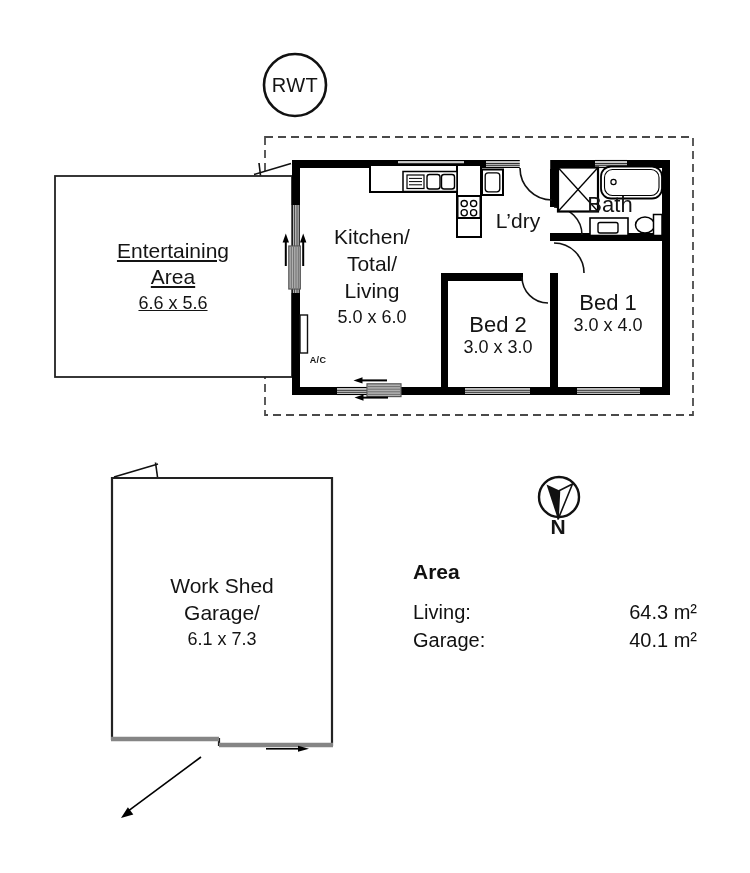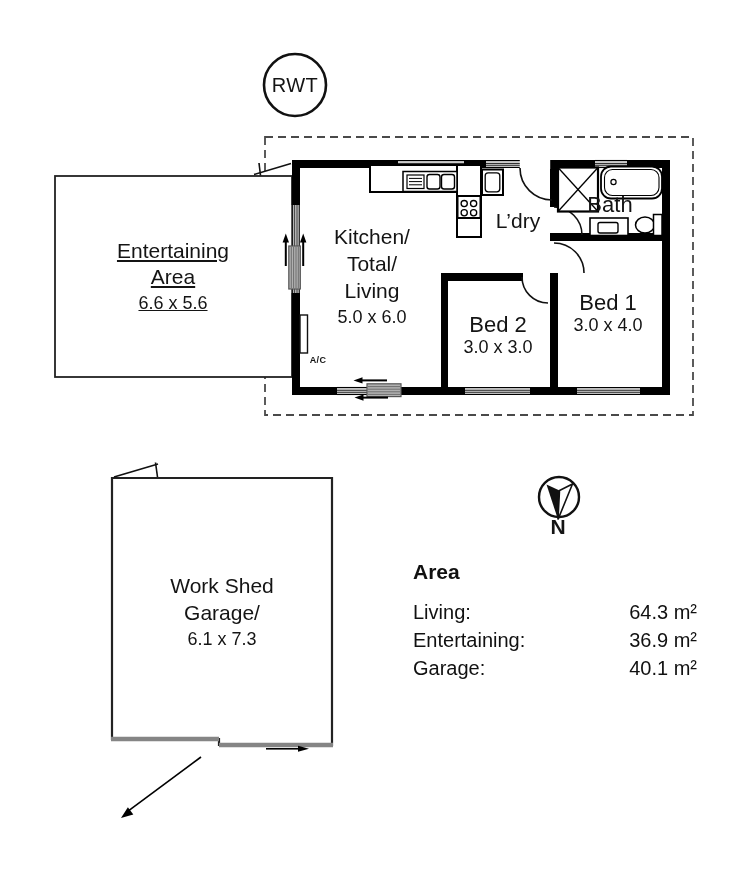--- a/index.html
+++ b/index.html
@@ -247,23 +247,19 @@
 <div class="lbl north-n" style="left:558px;top:527px;">N</div>
 
 <div id="area-table">
   <div class="at-title">Area</div>
   <div class="at-rows">
     <div class="at-row">
       <span>Living:</span>
       <span>64.3 m²</span>
     </div>
     <div class="at-row">
-      <span>Entertaining:</span>
-      <span>36.9 m²</span>
-    </div>
-    <div class="at-row">
       <span>Garage:</span>
       <span>40.1 m²</span>
     </div>
   </div>
 </div>
 
 </div>
 
 </body></html>

